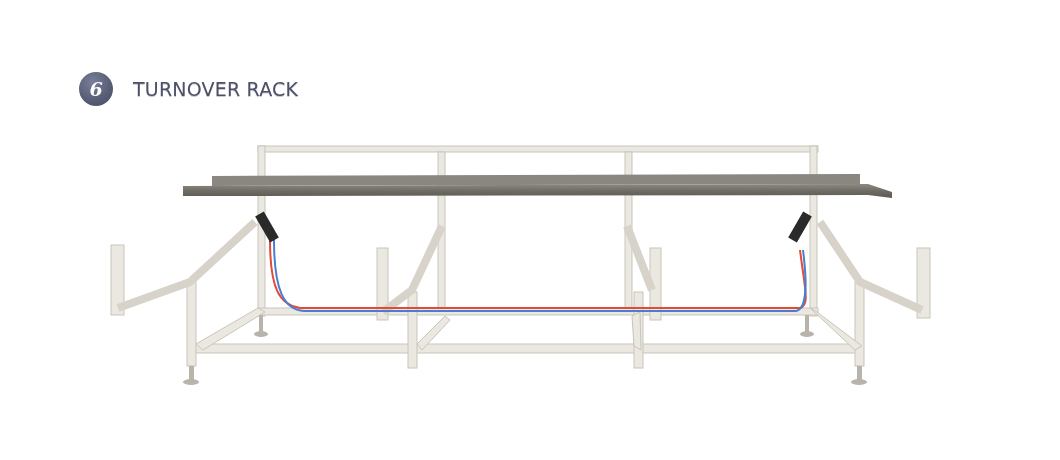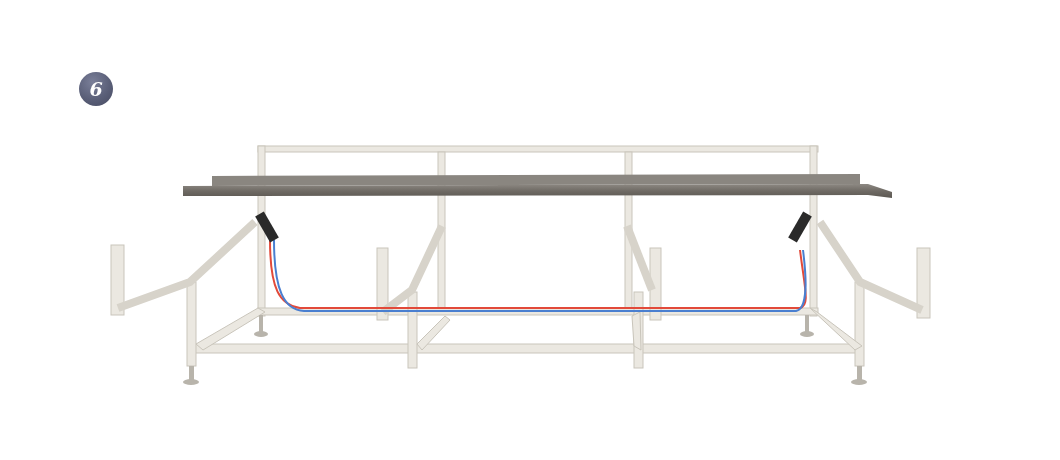--- a/index.html
+++ b/index.html
@@ -13,20 +13,21 @@
     text-shadow: 0 1px 0 #c8cad4; }
   .rack { position:absolute; left:0; top:0; }
 </style>
 </head>
 <body>
 
 <div class="header">
   <div class="badge">
     <span>6</span>
   </div>
+  <div class="title">TURNOVER RACK</div>
 </div>
 
 <svg class="rack" width="1060" height="460" viewBox="0 0 1060 460">
   <defs>
     <linearGradient id="plateG" x1="0" y1="0" x2="0" y2="1">
       <stop offset="0" stop-color="#8d8983"></stop>
       <stop offset="0.5" stop-color="#6f6a64"></stop>
       <stop offset="1" stop-color="#5c5852"></stop>
     </linearGradient>
   </defs>

